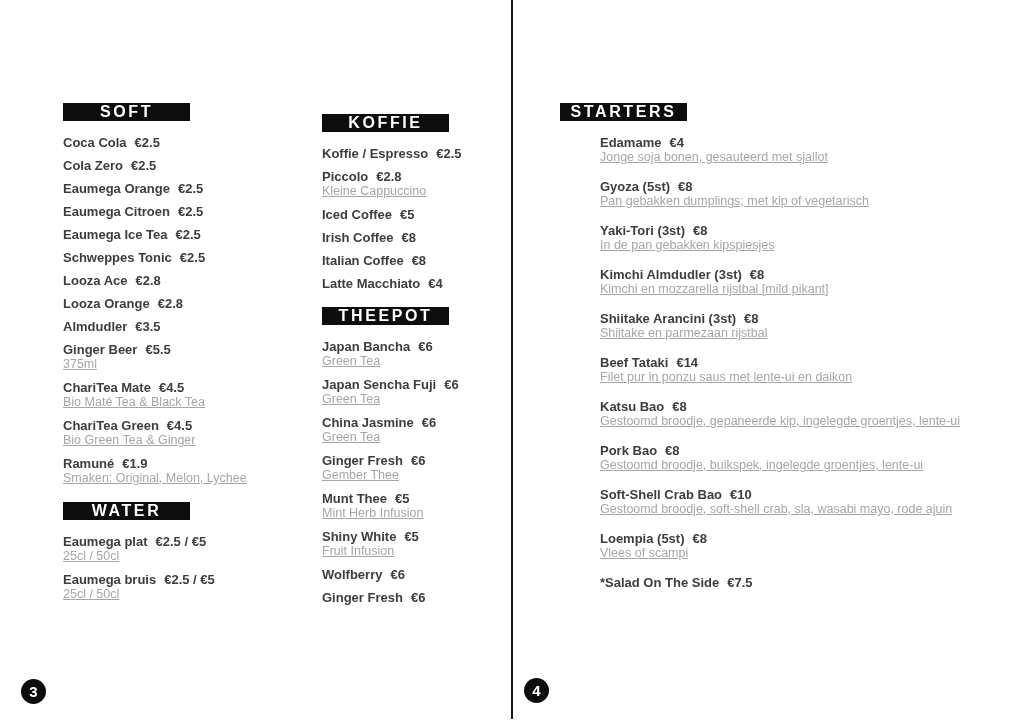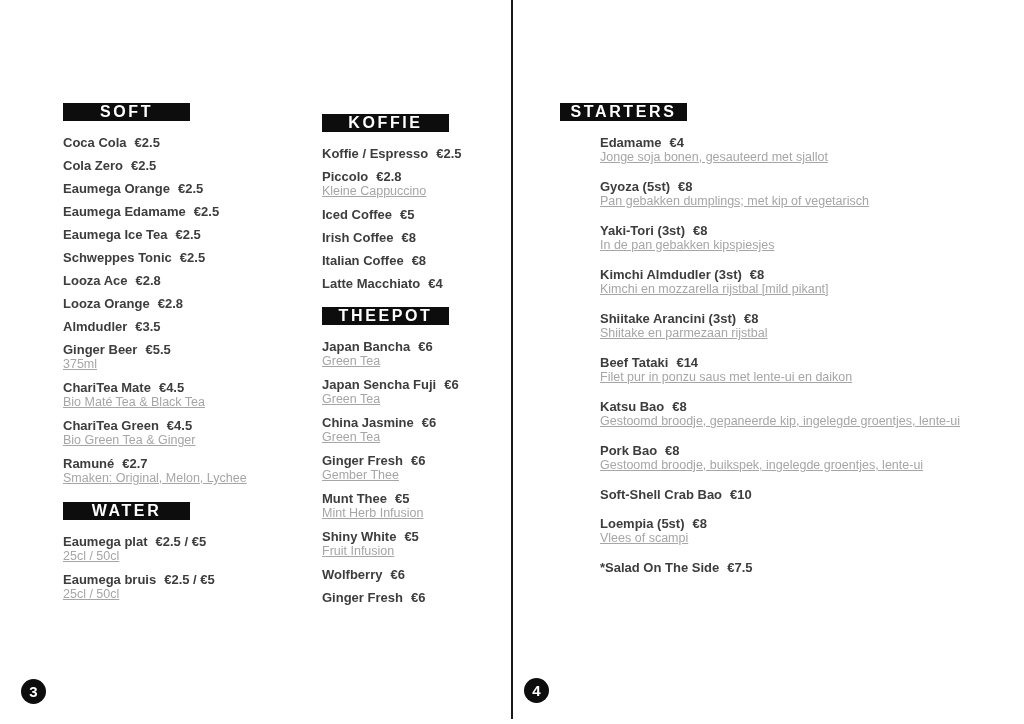--- a/index.html
+++ b/index.html
@@ -73,21 +73,21 @@
           <div class="item">
             <div class="item-line"><span class="nm">Coca Cola</span><span class="pr">€2.5</span></div>
           </div>
           <div class="item">
             <div class="item-line"><span class="nm">Cola Zero</span><span class="pr">€2.5</span></div>
           </div>
           <div class="item">
             <div class="item-line"><span class="nm">Eaumega Orange</span><span class="pr">€2.5</span></div>
           </div>
           <div class="item">
-            <div class="item-line"><span class="nm">Eaumega Edamame</span><span class="pr">€2.5</span></div>
+            <div class="item-line"><span class="nm">Eaumega Citroen</span><span class="pr">€2.5</span></div>
           </div>
           <div class="item">
             <div class="item-line"><span class="nm">Eaumega Ice Tea</span><span class="pr">€2.5</span></div>
           </div>
           <div class="item">
             <div class="item-line"><span class="nm">Schweppes Tonic</span><span class="pr">€2.5</span></div>
           </div>
           <div class="item">
             <div class="item-line"><span class="nm">Looza Ace</span><span class="pr">€2.8</span></div>
           </div>
@@ -103,21 +103,21 @@
           </div>
           <div class="item">
             <div class="item-line"><span class="nm">ChariTea Mate</span><span class="pr">€4.5</span></div>
             <div class="desc">Bio Maté Tea &amp; Black Tea</div>
           </div>
           <div class="item">
             <div class="item-line"><span class="nm">ChariTea Green</span><span class="pr">€4.5</span></div>
             <div class="desc">Bio Green Tea &amp; Ginger</div>
           </div>
           <div class="item">
-            <div class="item-line"><span class="nm">Ramuné</span><span class="pr">€2.7</span></div>
+            <div class="item-line"><span class="nm">Ramuné</span><span class="pr">€1.9</span></div>
             <div class="desc">Smaken: Original, Melon, Lychee</div>
           </div>
         </section>
         <section class="sec">
           <div class="sec-header">WATER</div>
           <div class="item">
             <div class="item-line"><span class="nm">Eaumega plat</span><span class="pr">€2.5 / €5</span></div>
             <div class="desc">25cl / 50cl</div>
           </div>
           <div class="item">
@@ -219,20 +219,21 @@
           <div class="item">
             <div class="item-line"><span class="nm">Katsu Bao</span><span class="pr">€8</span></div>
             <div class="desc">Gestoomd broodje, gepaneerde kip, ingelegde groentjes, lente-ui</div>
           </div>
           <div class="item">
             <div class="item-line"><span class="nm">Pork Bao</span><span class="pr">€8</span></div>
             <div class="desc">Gestoomd broodje, buikspek, ingelegde groentjes, lente-ui</div>
           </div>
           <div class="item">
             <div class="item-line"><span class="nm">Soft-Shell Crab Bao</span><span class="pr">€10</span></div>
+            <div class="desc">Gestoomd broodje, soft-shell crab, sla, wasabi mayo, rode ajuin</div>
           </div>
           <div class="item">
             <div class="item-line"><span class="nm">Loempia (5st)</span><span class="pr">€8</span></div>
             <div class="desc">Vlees of scampi</div>
           </div>
           <div class="item">
             <div class="item-line"><span class="nm">*Salad On The Side</span><span class="pr">€7.5</span></div>
           </div>
         </section>
       </div>

